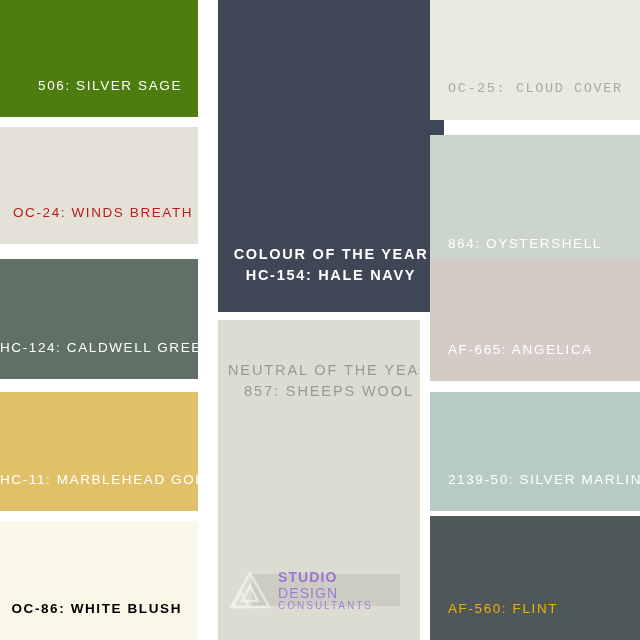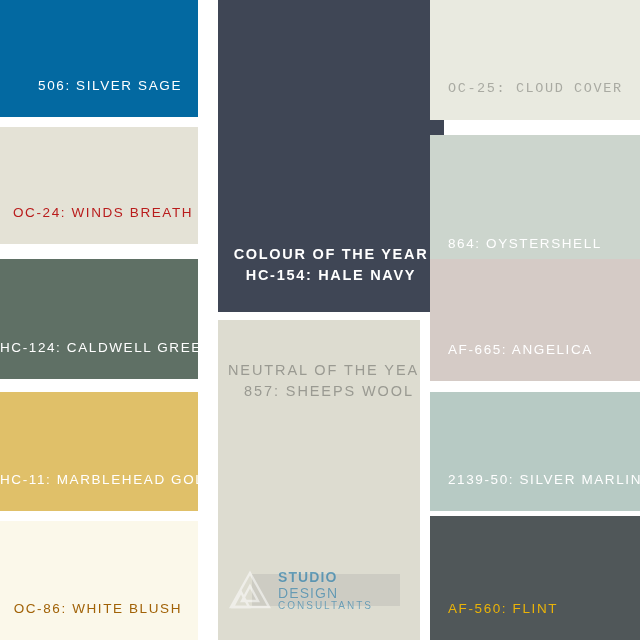--- a/index.html
+++ b/index.html
@@ -81,21 +81,21 @@
     pointer-events: none;
   }
   #watermark .mark {
     width: 44px;
     height: 40px;
     flex: 0 0 44px;
   }
   #watermark .wordmark {
     display: block;
     line-height: 1.02;
-    color: #0369a1;
+    color: #6d28d9;
     text-shadow: 0 0 1px rgba(255,255,255,.6);
   }
   #watermark .wm1 {
     font-size: 14px;
     letter-spacing: 1.1px;
   }
   #watermark .wm1 b { font-weight: 700; }
   #watermark .wm1 i { font-style: normal; font-weight: 400; opacity: .92; }
   #watermark .wm2 {
     font-size: 10px;
@@ -111,38 +111,38 @@
     height: 32px;
     background: rgba(170,170,165,0.30);
     pointer-events: none;
   }
 </style>
 </head>
 <body>
 
 <div id="board">
 
-  <div class="swatch col-left" id="sw-l0" style="left: 0px; top: 0px; width: 198px; height: 117px; background: #0369a1;">
+  <div class="swatch col-left" id="sw-l0" style="left: 0px; top: 0px; width: 198px; height: 117px; background: #4d7c0f;">
     <span class="label" style="color: rgb(255, 255, 255);">506: SILVER SAGE</span>
   </div>
 
   <div class="swatch col-left" id="sw-l1" style="left: 0px; top: 127px; width: 198px; height: 117px; background: rgb(228, 226, 214);">
     <span class="label" style="color: #b91c1c; margin-left: 13px;">OC-24: WINDS BREATH</span>
   </div>
 
   <div class="swatch col-left" id="sw-l2" style="left: 0px; top: 259px; width: 198px; height: 120px; background: rgb(95, 112, 101);">
     <span class="label" style="color: rgb(255, 255, 255);">HC-124: CALDWELL GREEN</span>
   </div>
 
   <div class="swatch col-left" id="sw-l3" style="left: 0px; top: 392px; width: 198px; height: 119px; background: rgb(224, 192, 105);">
     <span class="label" style="color: rgb(255, 255, 255);">HC-11: MARBLEHEAD GOLD</span>
   </div>
 
   <div class="swatch col-left" id="sw-l4" style="left: 0px; top: 521px; width: 198px; height: 119px; background: rgb(251, 248, 234);">
-    <span class="label" style="color: #a16207;">OC-86: WHITE BLUSH</span>
+    <span class="label" style="color: #000000; font-weight: bold;">OC-86: WHITE BLUSH</span>
   </div>
 
   <div class="swatch hero" id="sw-coty" style="left: 218px; top: 0px; width: 226px; height: 312px; background: rgb(63, 70, 85);">
     <span class="label" style="color: rgb(255, 255, 255);">
       <span>COLOUR OF THE YEAR</span>
       <span class="line2">HC-154: HALE NAVY</span>
     </span>
   </div>
 
   <div class="swatch hero hero-neutral" id="sw-noty" style="left: 218px; top: 320px; width: 202px; height: 320px; background: rgb(221, 220, 208);">

